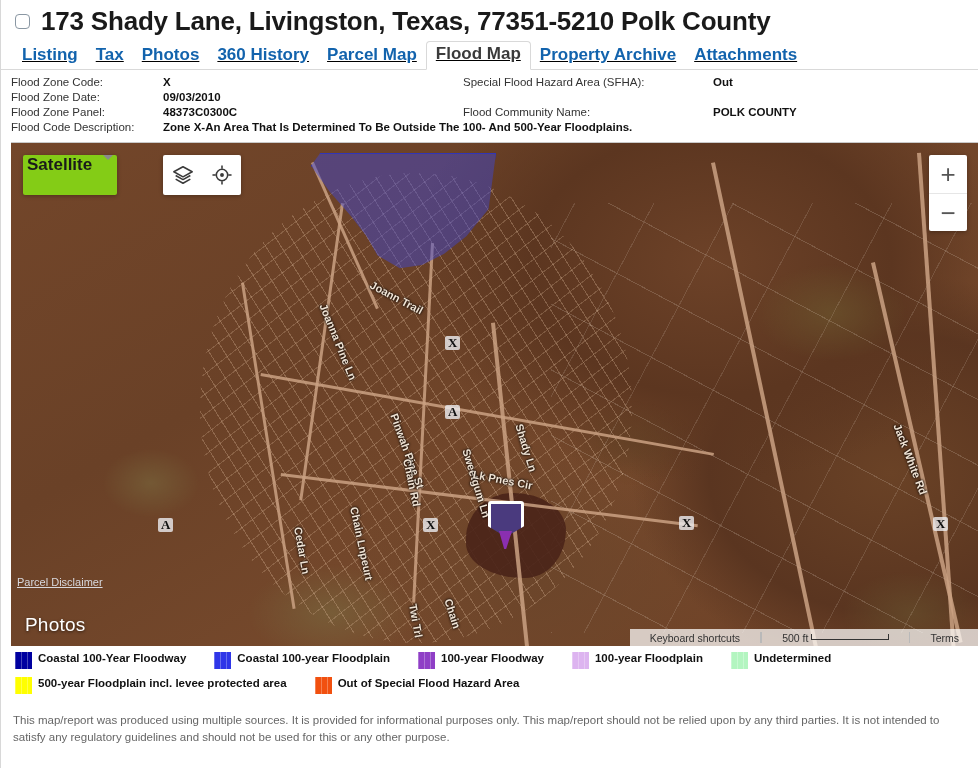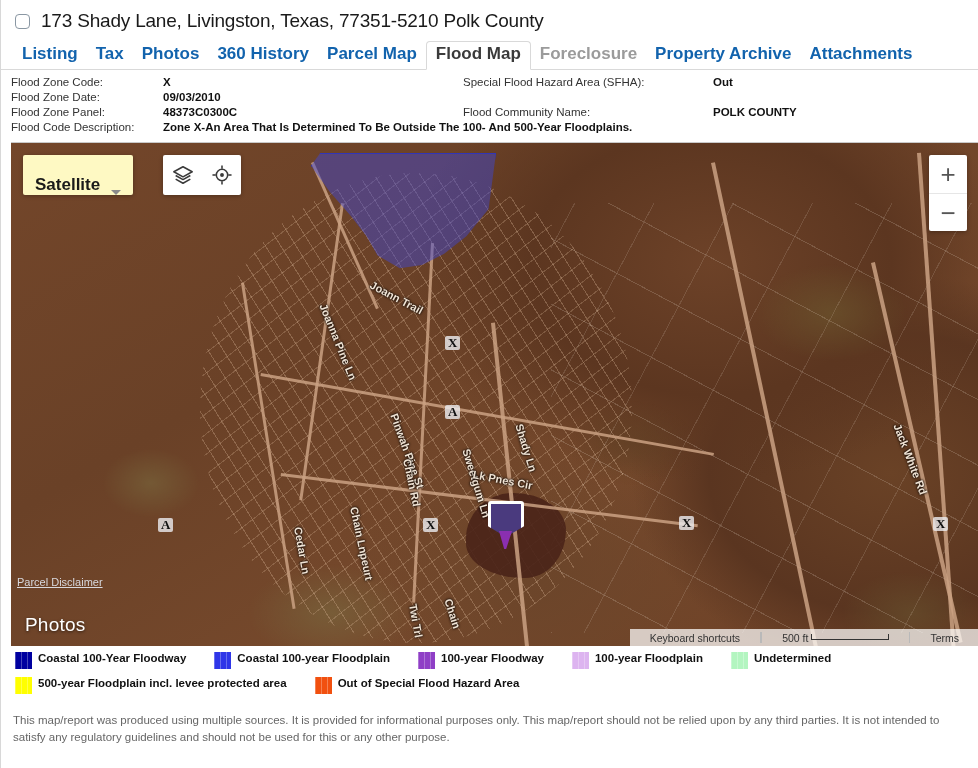--- a/index.html
+++ b/index.html
@@ -26,35 +26,36 @@
   }
   .sel-checkbox {
     width: 15px; height: 15px;
     border: 1px solid #8a97a3;
     border-radius: 4px;
     background: #fff;
     margin-right: 11px;
     flex: 0 0 auto;
   }
   .page-title {
-    font-size: 19px;
+    font-size: 26px;
     color: #1a1a1a;
-    font-weight: 400;
+    font-weight: 700;
     letter-spacing: -0.2px;
     white-space: nowrap;
   }
 
   
   .tabs {
     display: flex;
-    align-items: center;
+    align-items: flex-end;
     height: 30px;
     padding-left: 12px;
     border-bottom: 1px solid #d9d9d9;
     position: relative;
+    text-decoration: underline;
   }
   .tab {
     font-size: 17px;
     font-weight: bold;
     color: #1263ad;
     padding: 2px 9px 5px 9px;
     white-space: nowrap;
     cursor: pointer;
     position: relative;
     top: 1px;
@@ -197,24 +198,24 @@
   .marker-tail {
     position: absolute; left: 11px; top: 30px;
     width: 13px; height: 18px;
     background: #8a2fb0;
     clip-path: polygon(0 0, 100% 0, 55% 100%, 40% 100%);
   }
 
   
   .map-type-ctl {
     position: absolute; z-index: 20; left: 12px; top: 12px;
-    background: #fef9c3; border-radius: 2px;
+    background: #84cc16; border-radius: 2px;
     box-shadow: 0 1px 4px rgba(0,0,0,.3);
-    display: flex; align-items: flex-end;
-    height: 40px; padding: 0 12px;
+    display: flex; align-items: flex-start;
+    height: 40px; padding: 0 4px;
     cursor: pointer;
   }
   .map-type-ctl .lbl { font-size: 17px; font-weight: bold; color: #1a1a1a; }
   .caret {
     width: 0; height: 0; margin-left: 11px;
     border-left: 5px solid transparent;
     border-right: 5px solid transparent;
     border-top: 5px solid #8a8a8a;
   }
   .map-icon-ctl {
@@ -301,21 +302,20 @@
     <div class="page-title">173 Shady Lane, Livingston, Texas, 77351-5210 Polk County</div>
   </div>
 
   <div class="tabs">
     <div class="tab">Listing</div>
     <div class="tab">Tax</div>
     <div class="tab">Photos</div>
     <div class="tab">360 History</div>
     <div class="tab">Parcel Map</div>
     <div class="tab active">Flood Map</div>
-    <div class="tab disabled">Foreclosure</div>
     <div class="tab">Property Archive</div>
     <div class="tab">Attachments</div>
   </div>
 
   <div class="flood-info">
     <div class="fi-row">
       <div class="fi-left">
         <span class="fi-label">Flood Zone Code:</span>
         <span class="fi-value">X</span>
       </div>

